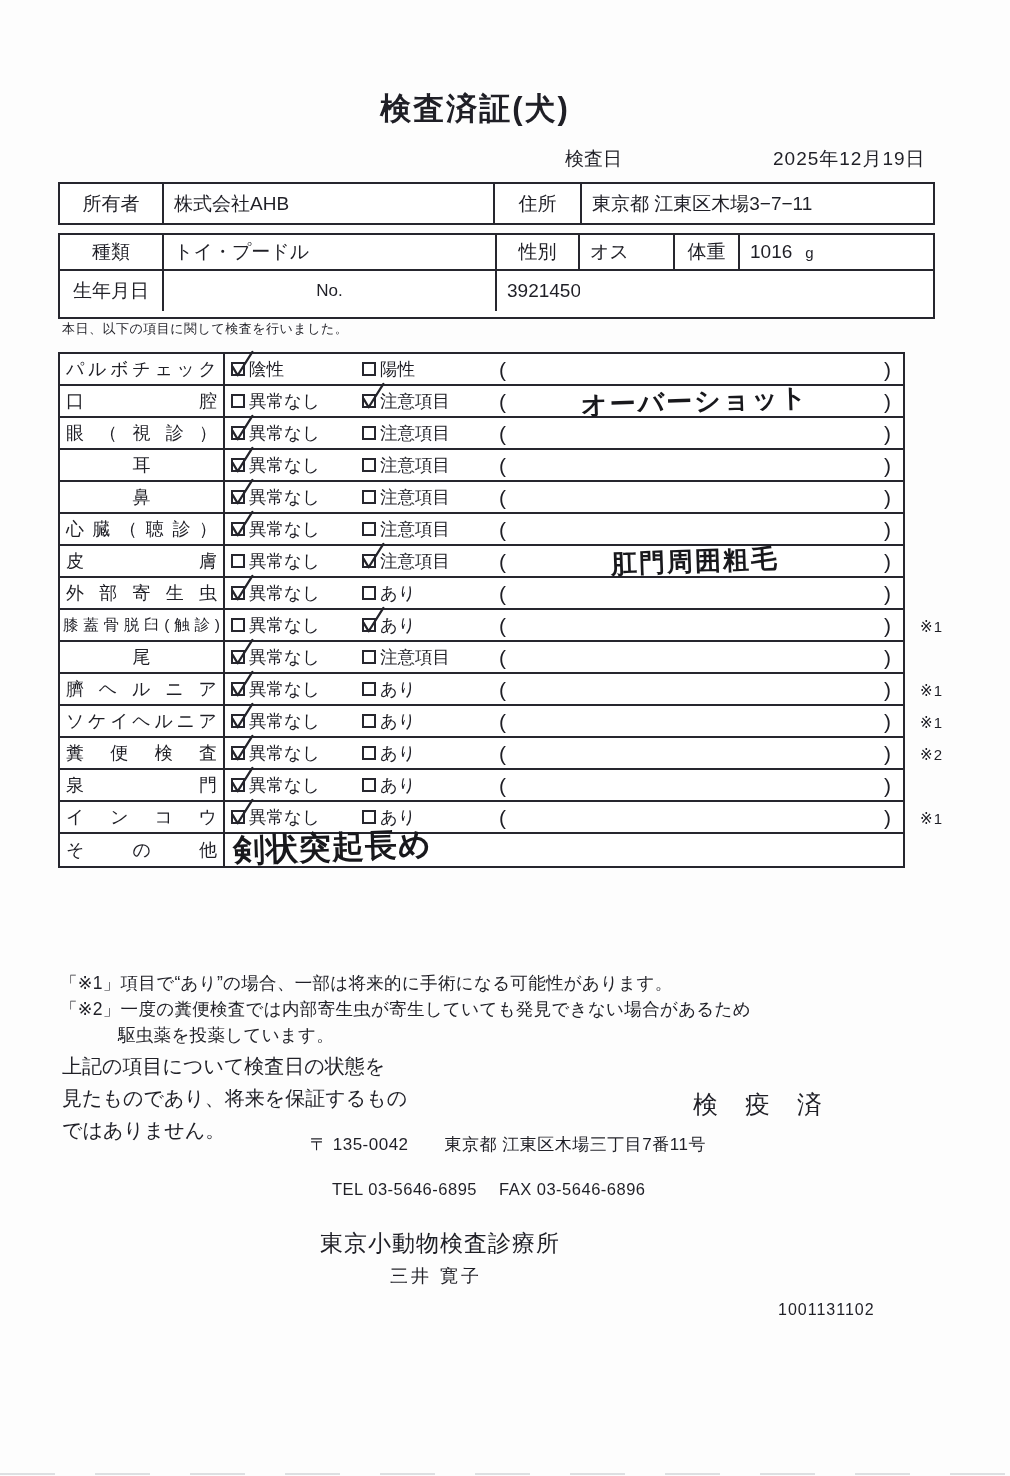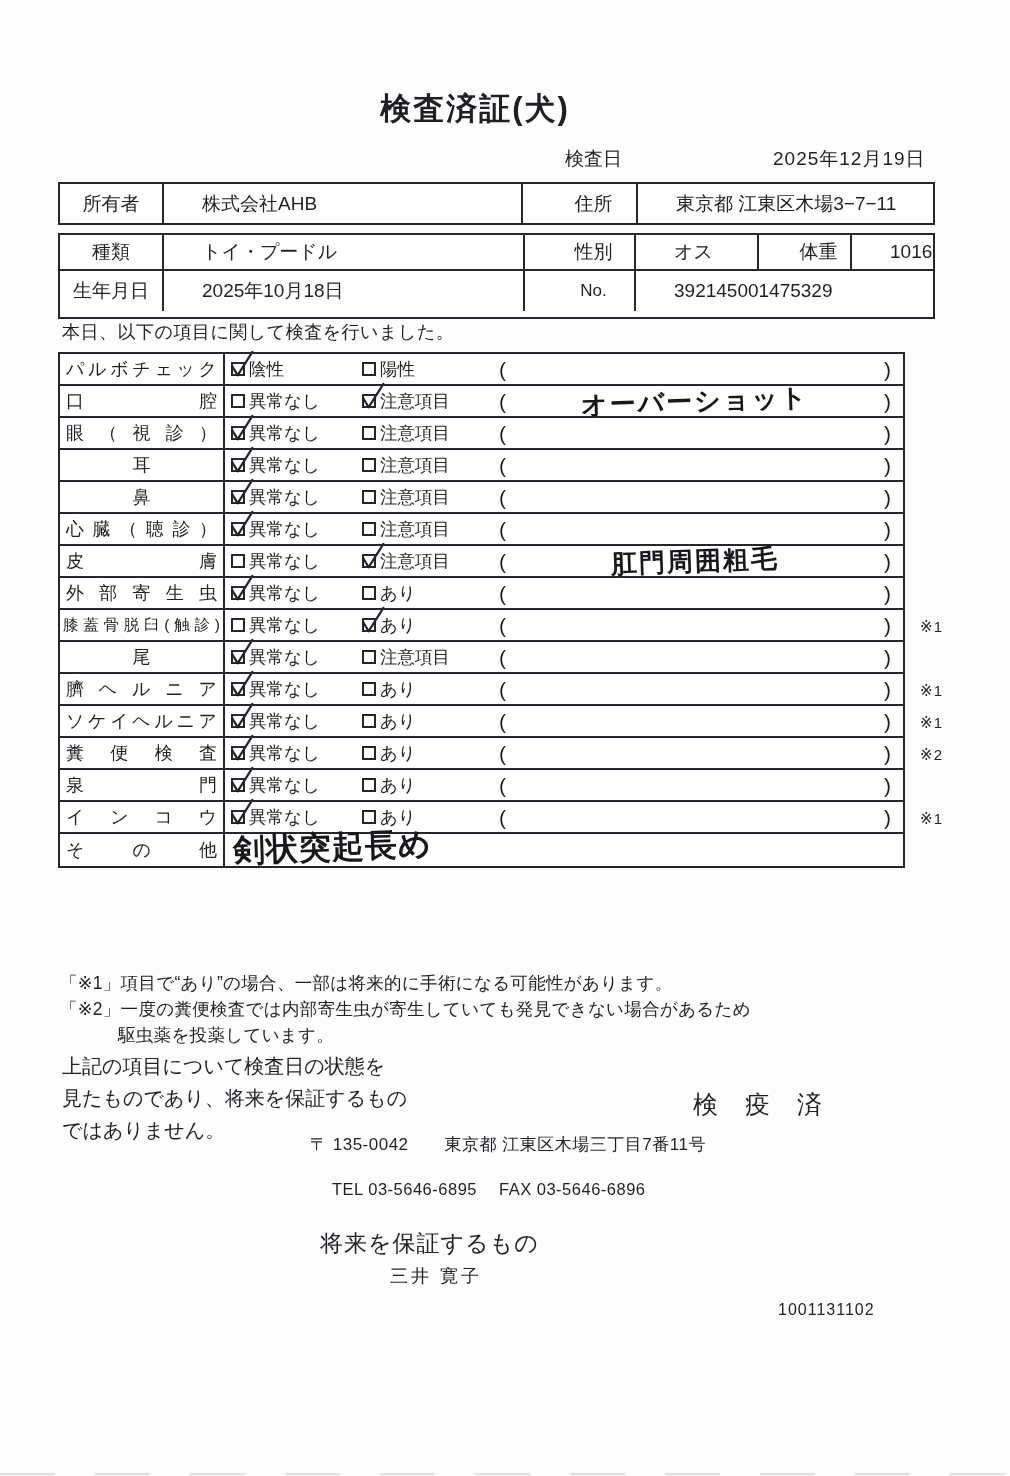--- a/index.html
+++ b/index.html
@@ -12,35 +12,35 @@
   .page{position:relative;width:1010px;height:1476px;background:#fdfdfd;overflow:hidden;}
 
   .title{position:absolute;left:0;right:60px;top:88px;text-align:center;
          font-size:31px;font-weight:600;letter-spacing:2px;}
 
   .date-label{position:absolute;left:565px;top:146px;font-size:19px;font-weight:500;}
   .date-value{position:absolute;left:773px;top:146px;font-size:19px;font-weight:500;letter-spacing:1px;}
 
   
   .itable{position:absolute;border:2.5px solid var(--border);background:#fff;}
-  .irow{display:grid;align-items:stretch;gap:28px;}
+  .irow{display:grid;align-items:stretch;}
   .icell{border-right:2px solid var(--border);display:flex;align-items:center;
          padding:12px 10px;font-size:19px;overflow:hidden;white-space:nowrap;}
   .icell:last-child{border-right:none;}
   .icell.hdr{justify-content:center;padding:0 4px;}
   .owner-table{left:58px;top:182px;width:877px;height:43px;}
   .owner-table .irow{grid-template-columns:104px 331px 87px 1fr;height:100%;}
   .pet-table{left:58px;top:233px;width:877px;height:86px;}
   .pet-row1{grid-template-columns:104px 333px 83px 95px 65px 1fr;height:36px;border-bottom:2px solid var(--border);}
   .pet-row2{grid-template-columns:104px 333px 83px 1fr;height:40px;}
   .weight-cell{padding-right:16px;}
   .weight-unit{font-size:15px;margin-left:13px;}
   .no-label{font-size:17px;}
 
-  .intro{position:absolute;left:62px;top:320px;font-size:18px;letter-spacing:.5px;}
+  .intro{position:absolute;left:62px;top:320px;font-size:13px;letter-spacing:.5px;}
 
   
   .ctable{position:absolute;left:58px;top:352px;width:847px;border:2.5px solid var(--border);background:#fff;}
   .crow{display:flex;height:32px;border-bottom:2px solid var(--border);position:relative;}
   .crow:last-child{border-bottom:none;border-radius:18px;}
   .clabel{width:165px;border-right:2px solid var(--border);display:flex;align-items:center;
           padding:0 6px;font-size:18px;}
   .clabel span{display:block;width:100%;text-align:justify;text-align-last:justify;white-space:nowrap;}
   .clabel.center span{text-align:center;text-align-last:center;}
   .clabel.small{font-size:15.5px;padding:0 3px;}
@@ -103,21 +103,20 @@
       <div class="icell hdr">性別</div>
       <div class="icell">オス</div>
       <div class="icell hdr">体重</div>
       <div class="icell weight-cell">
         <span>1016</span>
         <span class="weight-unit">g</span>
       </div>
     </div>
     <div class="irow pet-row2">
       <div class="icell hdr">生年月日</div>
-      <div class="icell">2025年10月18日</div>
       <div class="icell hdr no-label">No.</div>
       <div class="icell">392145001475329</div>
     </div>
   </div>
 
   <div class="intro">本日、以下の項目に関して検査を行いました。</div>
 
   <div class="ctable">
       <div class="crow">
         <div class="clabel">
@@ -483,18 +482,18 @@
   <div class="postal-line">
     <span>〒 135-0042</span>
     <span>東京都 江東区木場三丁目7番11号</span>
   </div>
 
   <div class="tel-line">
     <span>TEL 03-5646-6895</span>
     <span>FAX 03-5646-6896</span>
   </div>
 
-  <div class="clinic-name">将来を保証するもの</div>
+  <div class="clinic-name">東京小動物検査診療所</div>
   <div class="vet-name">三井  寛子</div>
   <div class="doc-code">1001131102</div>
 
   <div class="bottom-strip"></div>
 </div>
 
 </body></html>

